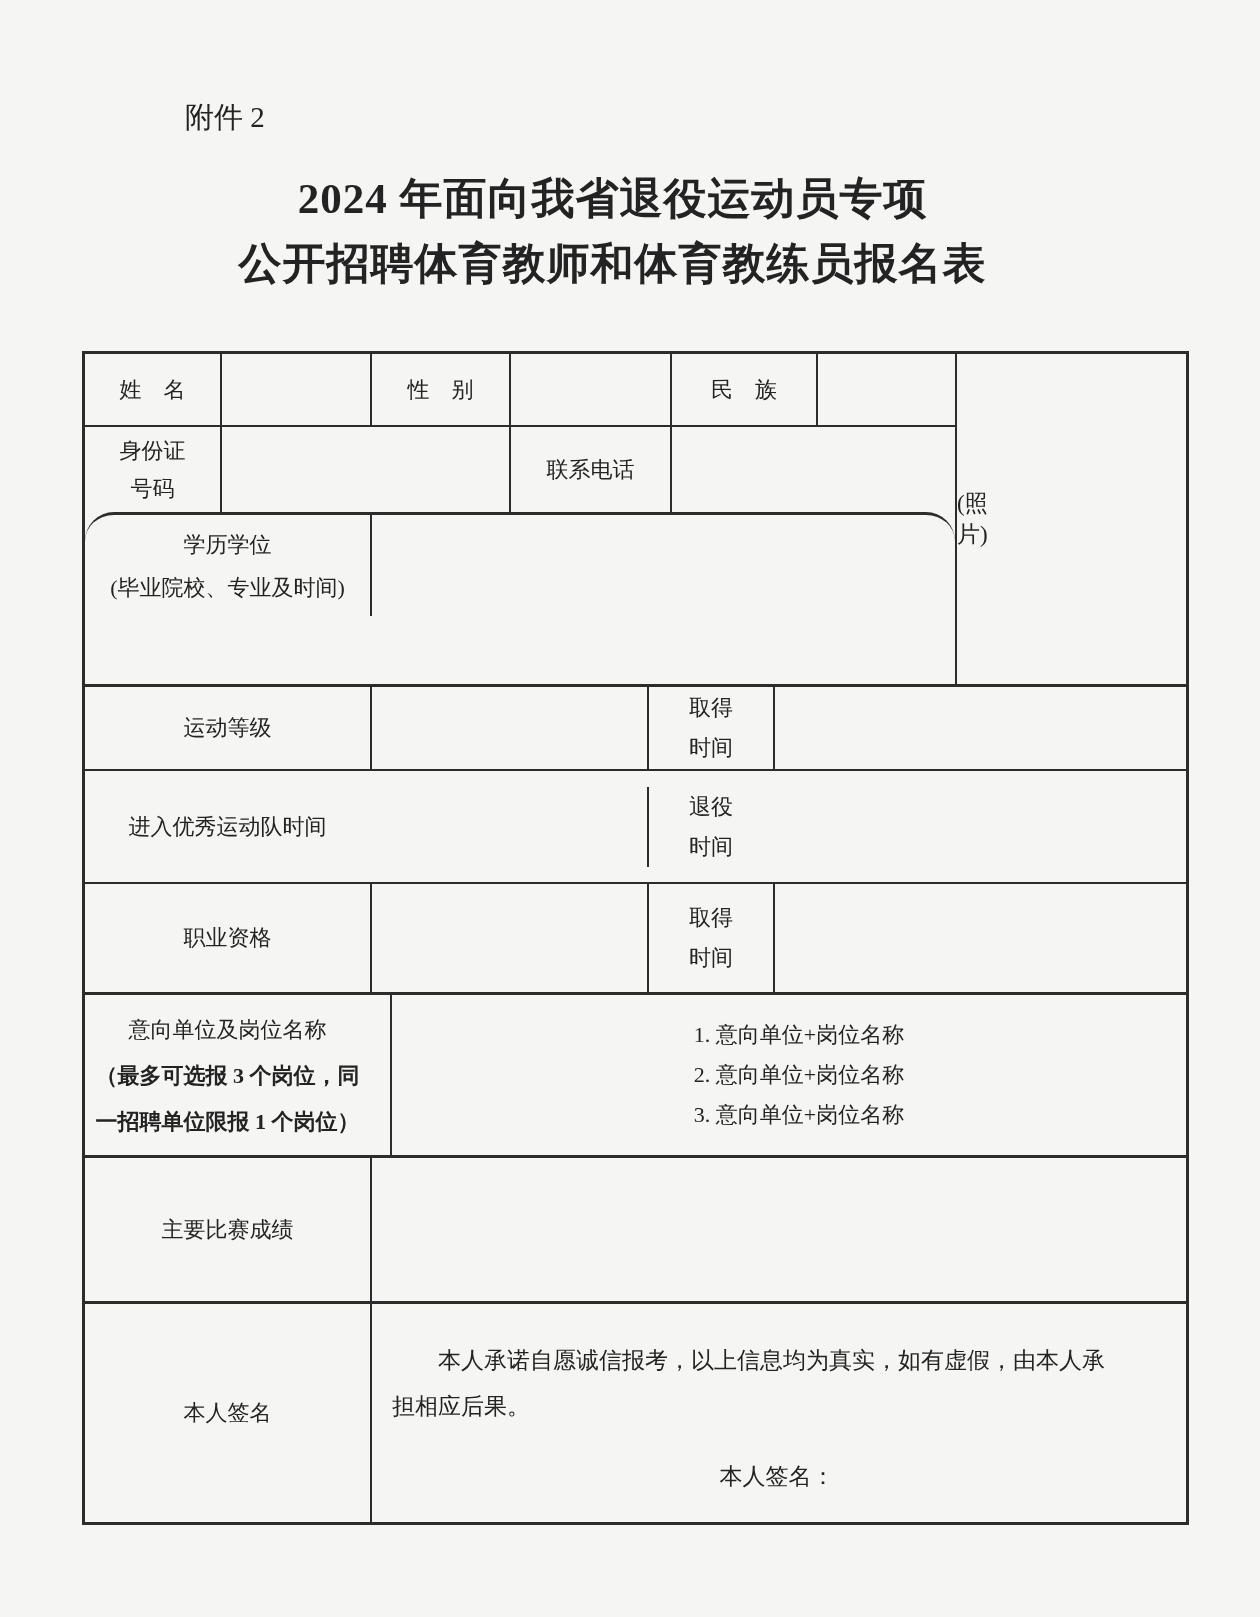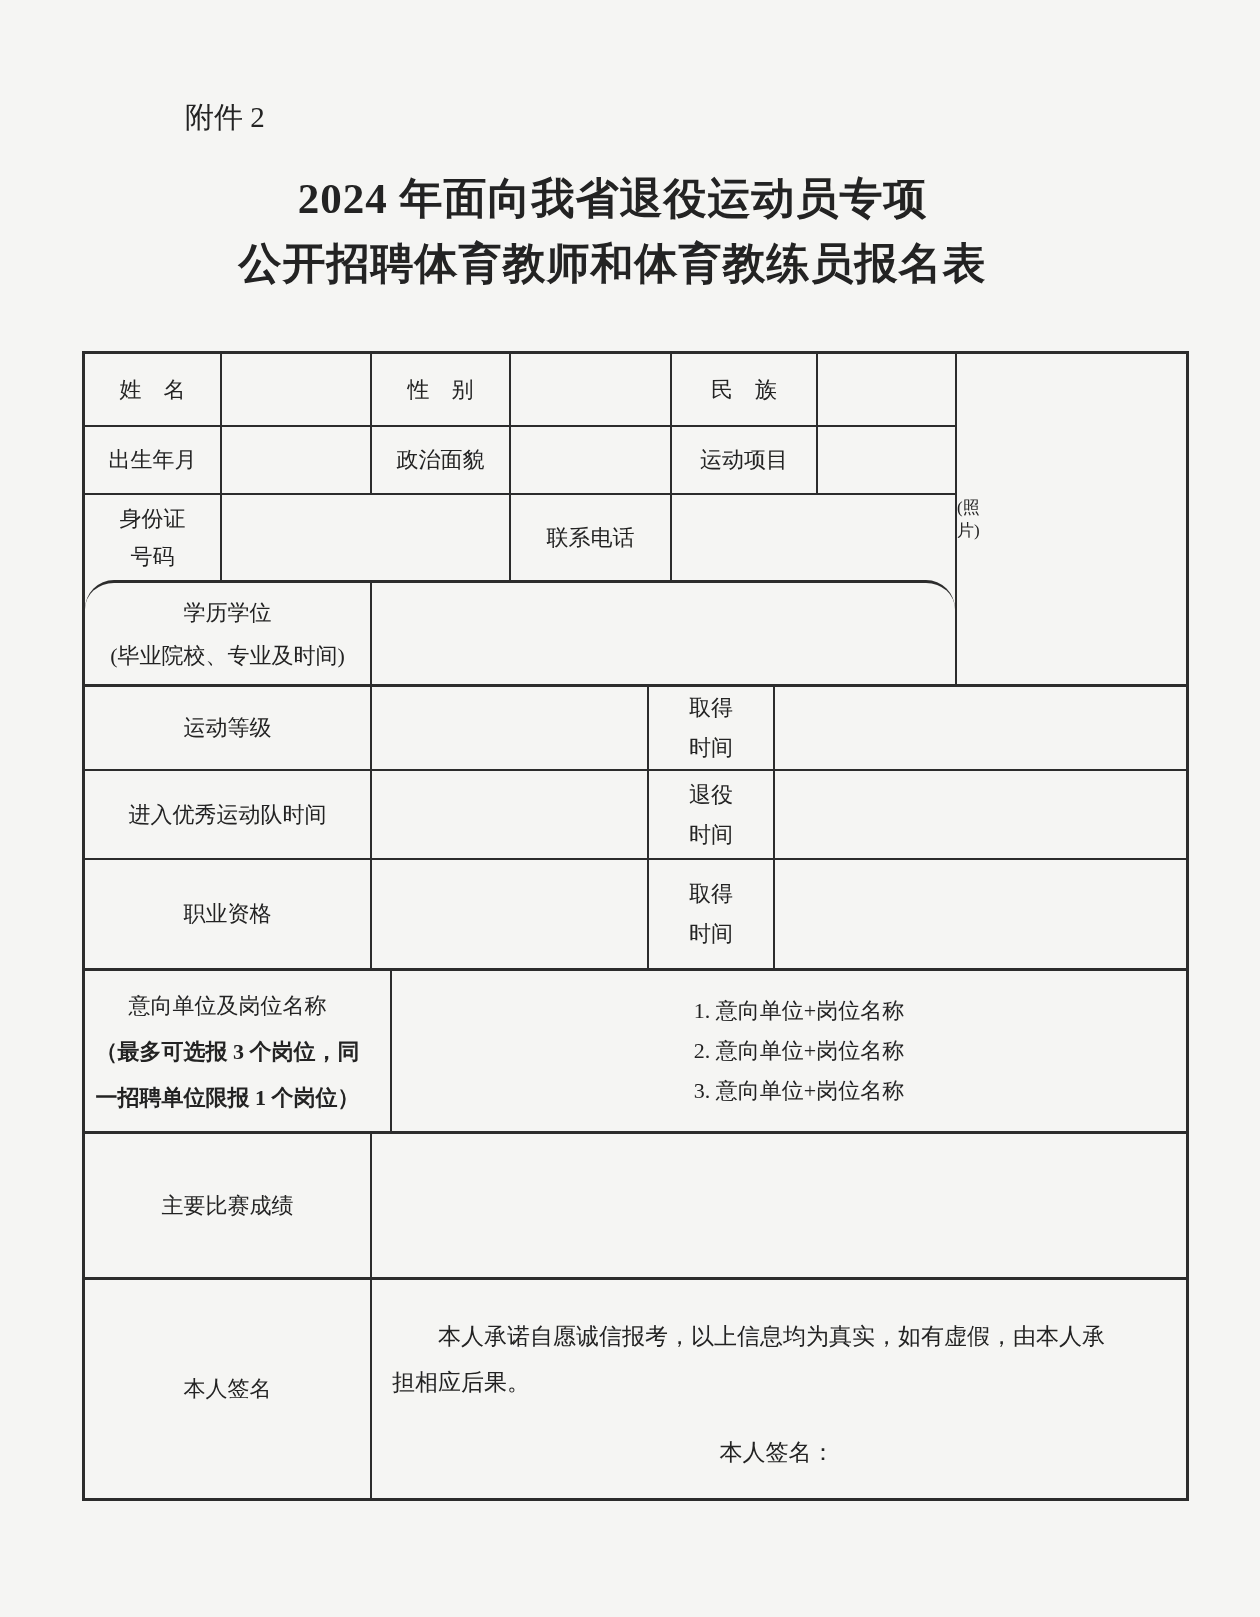--- a/index.html
+++ b/index.html
@@ -56,21 +56,21 @@
   }
   .cell:first-child { border-left: none; }
   .pre { white-space: pre-line; }
 
   
   .r1 { height: 71px; }
   .r2 { height: 68px; }
   .r3 { height: 87px; }
   .r4 { height: 104px; border-radius: 29px; }
   .r5 { height: 85px; }
-  .r6 { height: 89px; }
+  .r6 { height: 113px; align-items: center; }
   .r7 { height: 110px; }
   .r8 { height: 163px; }
   .r9 { height: 146px; }
   .r10 { height: 221px; }
 
   
   .w-lbl1 { width: 135px; }
   .w-val1 { width: 150px; }
   .w-lbl2 { width: 139px; }
   .w-val2 { width: 161px; }
@@ -81,21 +81,21 @@
   .w-edu-lbl { width: 285px; }
   .w-edu-val { width: 585px; }
 
   .photo-cell {
     width: 231px;
     height: 330px;
     border-left: 2px solid #2c2c2c;
     display: flex;
     align-items: center;
     justify-content: center;
-    font-size: 17px;
+    font-size: 23px;
   }
 
   
   .w-a-lbl { width: 285px; }
   .w-a-val { width: 277px; }
   .w-a-time { width: 126px; }
   .w-a-rest { width: 413px; }
 
   
   .w-b-lbl { width: 285px; }
@@ -136,28 +136,20 @@
   <div class="top-block">
     <div class="top-left">
       <div class="row r1">
         <div class="cell w-lbl1">姓　名</div>
         <div class="cell w-val1"></div>
         <div class="cell w-lbl2">性　别</div>
         <div class="cell w-val2"></div>
         <div class="cell w-lbl3">民　族</div>
         <div class="cell w-val3"></div>
       </div>
-      <div class="row r2">
-        <div class="cell w-lbl1">出生年月</div>
-        <div class="cell w-val1"></div>
-        <div class="cell w-lbl2">政治面貌</div>
-        <div class="cell w-val2"></div>
-        <div class="cell w-lbl3">运动项目</div>
-        <div class="cell w-val3"></div>
-      </div>
       <div class="row r3">
         <div class="cell w-lbl1 pre id-label">身份证
 号码</div>
         <div class="cell w-id-val"></div>
         <div class="cell w-val2">联系电话</div>
         <div class="cell w-phone-val"></div>
       </div>
       <div class="row r4 t3">
         <div class="cell w-edu-lbl pre edu-label">学历学位
 (毕业院校、专业及时间)</div>

